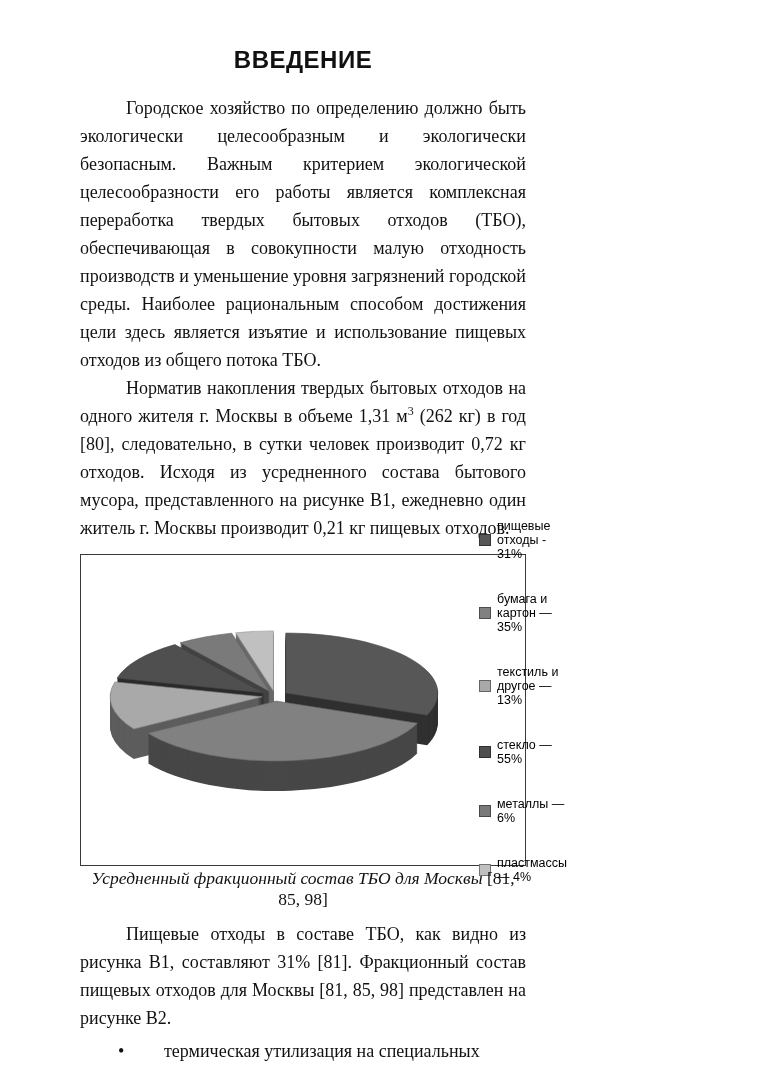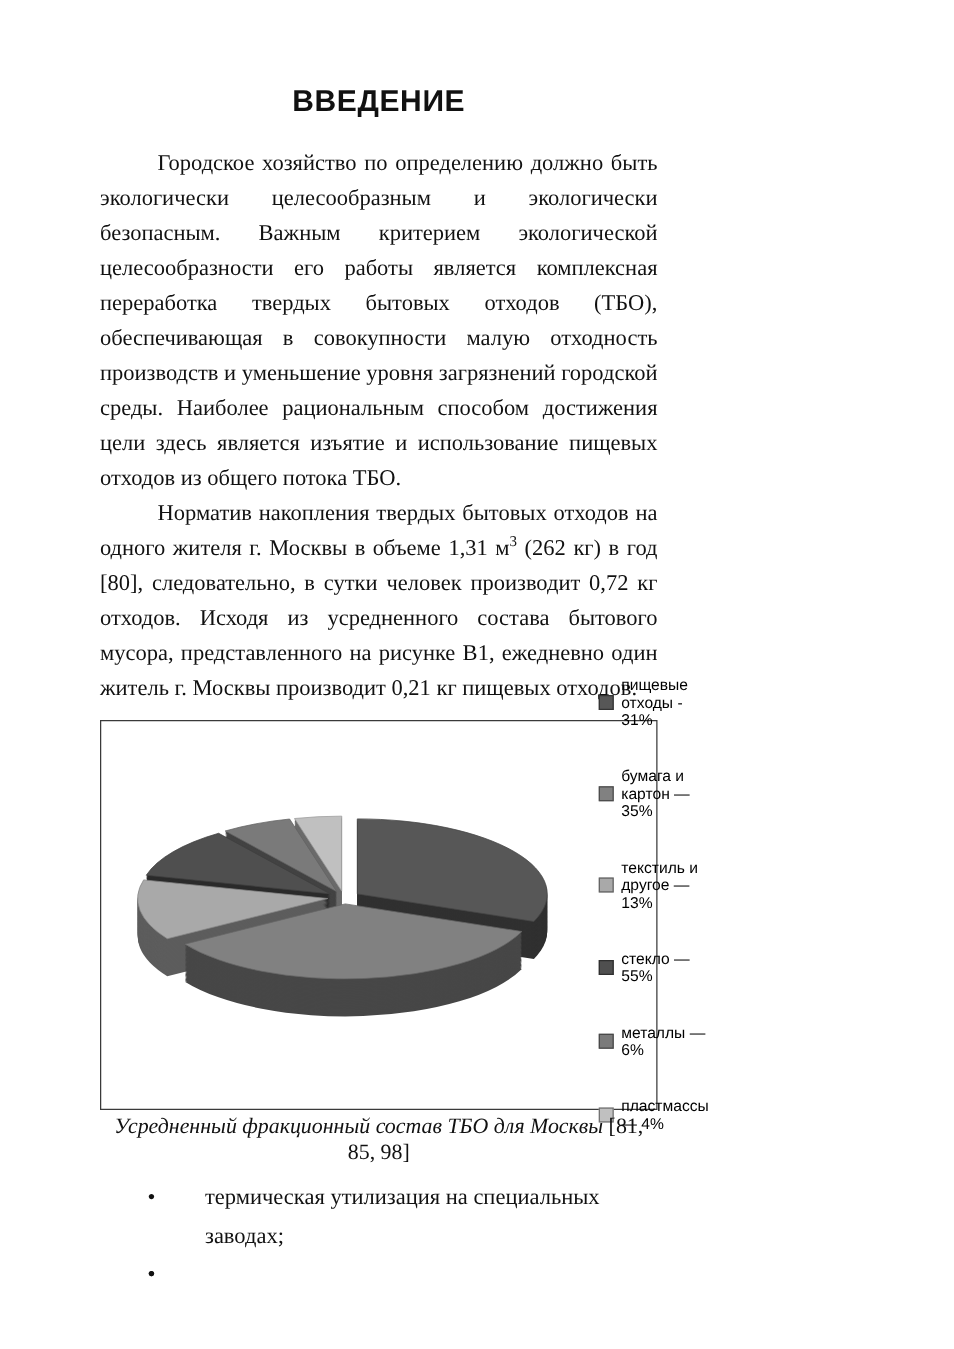--- a/index.html
+++ b/index.html
@@ -1,21 +1,21 @@
 <!DOCTYPE html>
 <html><head>
 <meta charset="utf-8">
 <style>
   html, body { margin: 0; padding: 0; background: #ffffff; }
   body {
     width: 763px; height: 1079px; overflow: hidden;
     font-family: "Liberation Serif", serif;
     color: #111;
   }
-  .page { box-sizing: border-box; width: 604px; height: 1079px; padding: 60px 78px 0 80px; }
+  .page { box-sizing: border-box; width: 604px; height: 1079px; padding: 38px 78px 0 80px; }
 
   .page-title {
     font-family: "Liberation Sans", sans-serif;
     font-weight: bold; font-size: 24px; text-align: center;
     letter-spacing: 0.5px; margin: 8px 0 20px 0;
   }
 
   p.body-par {
     font-size: 18px; line-height: 28px; text-align: justify;
     text-indent: 46px; margin: 0;
@@ -278,20 +278,21 @@
       </div>
       <div class="legend-item">
         <span class="legend-swatch" style="background: rgb(192, 192, 192); border-color: rgb(115, 115, 115);"></span>
         <span>пластмассы — 4%</span>
       </div>
     </div>
   </div>
 
   <div class="fig-subcaption"><span class="it">Усредненный фракционный состав ТБО для Москвы</span><span> [81, 85, 98]</span></div>
 
+  <p class="body-par">Пищевые отходы в составе ТБО, как видно из рисунка В1, составляют 31% [81]. Фракционный состав пищевых отходов для Москвы [81, 85, 98] представлен на рисунке В2.</p>
 
   <ul class="bullet-list">
     <li><span class="dot">•</span><span>термическая утилизация на специальных заводах;</span></li>
     <li><span class="dot">•</span></li>
     <li><span class="dot">•</span></li>
   </ul>
 
 </div>
 
 </body></html>

